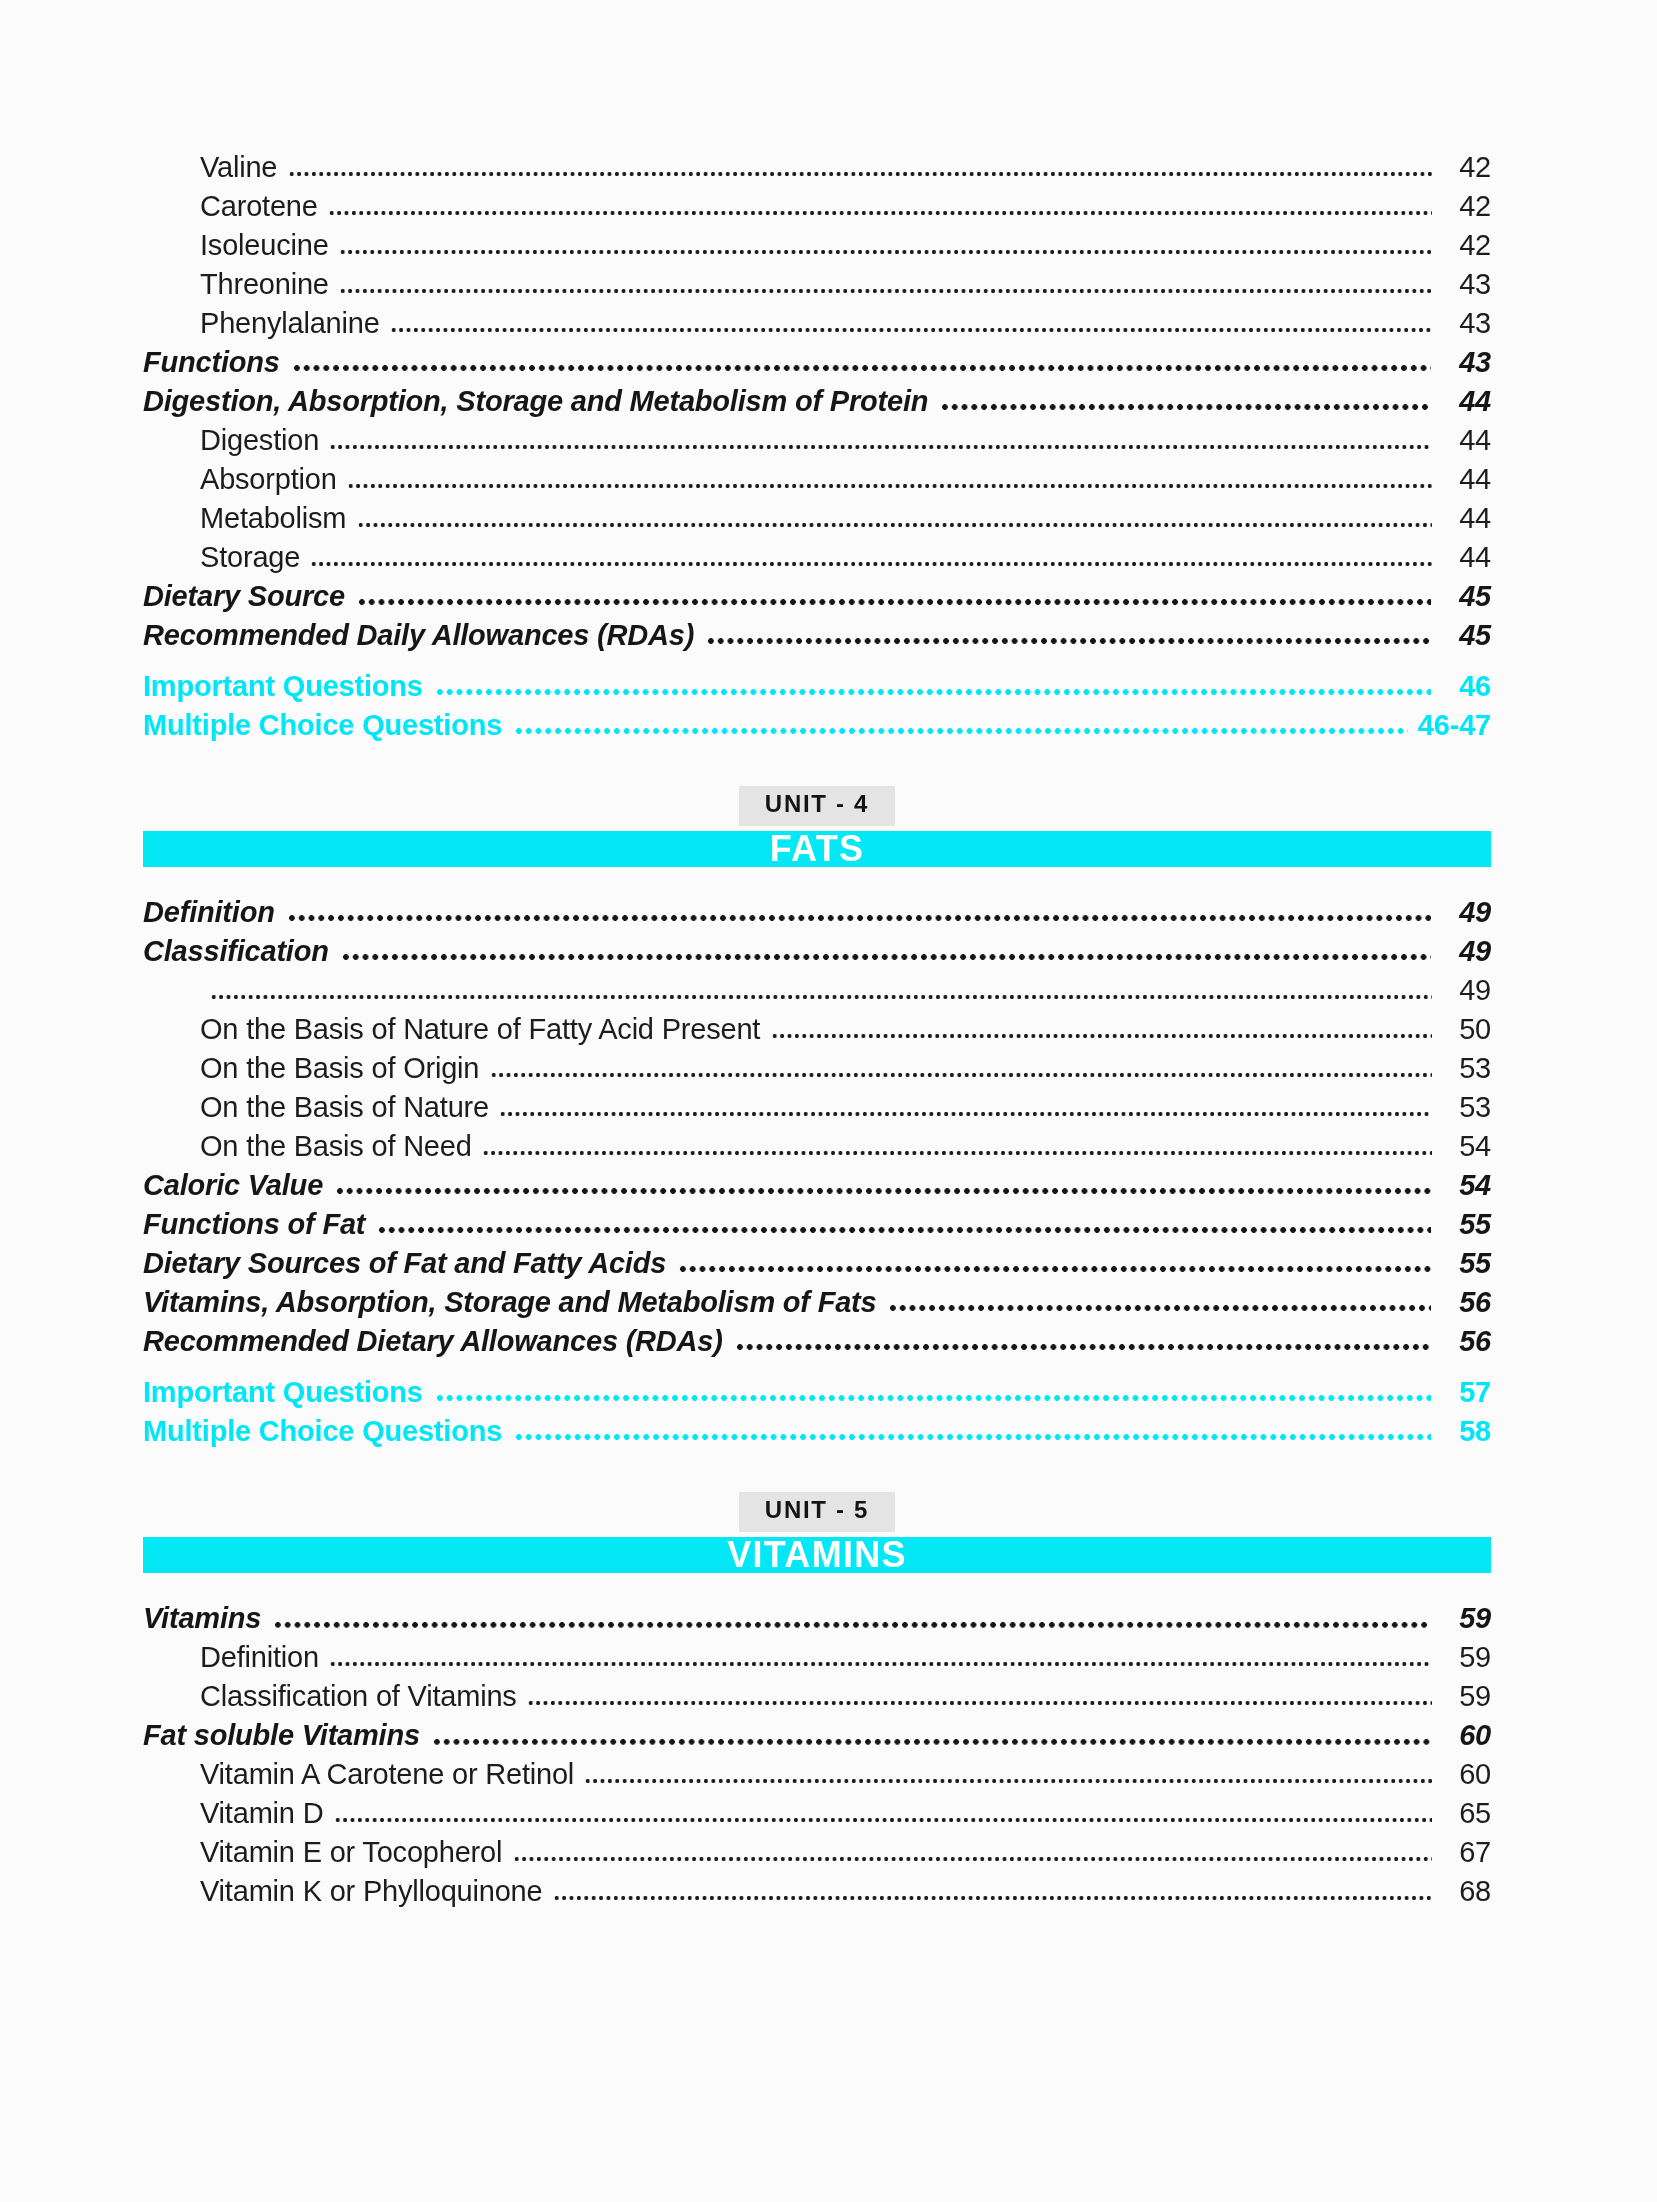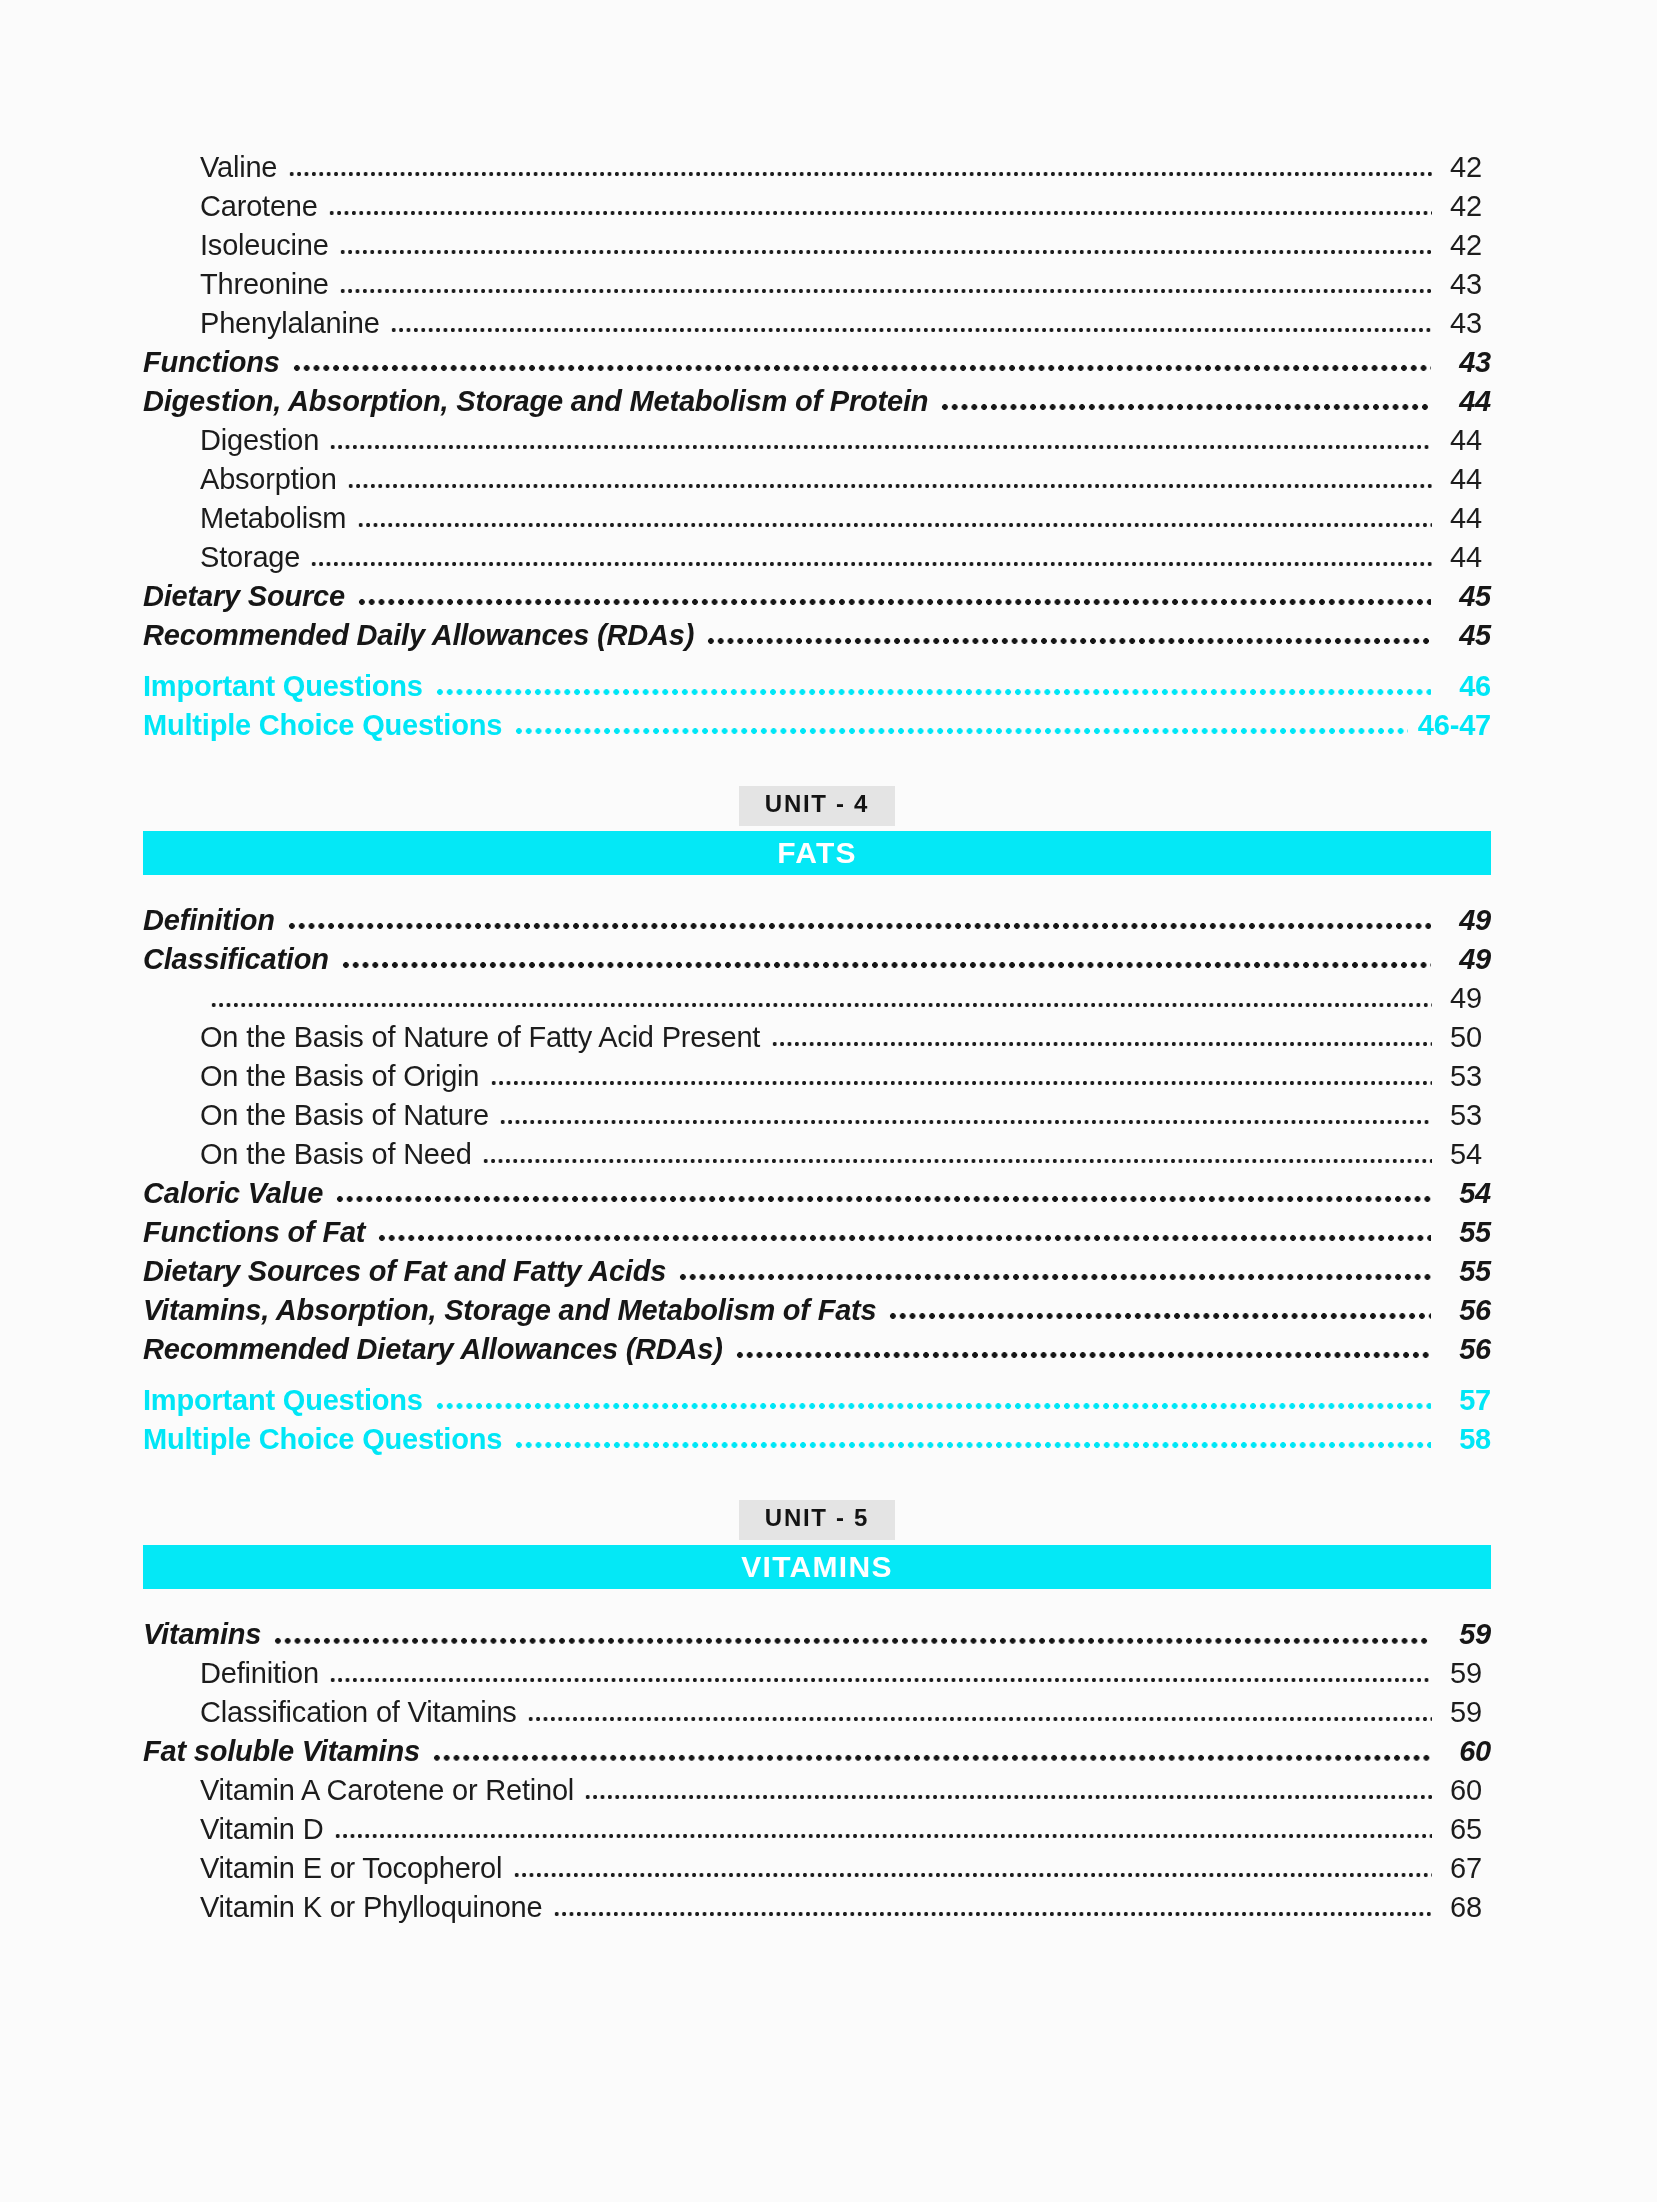--- a/index.html
+++ b/index.html
@@ -45,41 +45,41 @@
     height: 7.7px;
     margin: 0 10.3px 0 12px;
     background-image: radial-gradient(circle, currentColor 2.5px, rgba(0,0,0,0) 3.1px);
     background-size: 9.8px 7.7px;
   }
   .pg {
     white-space: nowrap;
     min-width: 50px;
     text-align: right;
   }
-  .row.sub .pg { font-weight: 400; text-align: center; }
+  .row.sub .pg { font-weight: 400; }
   .row.bold .pg, .row.accent .pg { font-weight: 700; }
 
   .unit-block { margin-top: 38px; margin-bottom: 29px; }
   .unit-tag-wrap { text-align: center; }
   .unit-tag {
     display: inline-block;
     background: var(--tagbg);
     color: #141414;
     font-weight: 700;
     font-size: 24px;
     letter-spacing: 1.7px;
     padding: 4.3px 26px 7.7px 26px;
   }
   .unit-banner {
     margin-top: 5.2px;
-    height: 44px;
+    height: 36px;
     background: var(--accent-banner);
     color: #ffffff;
     font-weight: 700;
-    font-size: 30px;
+    font-size: 36px;
     letter-spacing: 1.3px;
     display: flex;
     align-items: center;
     justify-content: center;
   }
 </style>
 </head>
 <body style="background: rgb(251, 251, 251);">
 
 <main class="page">

